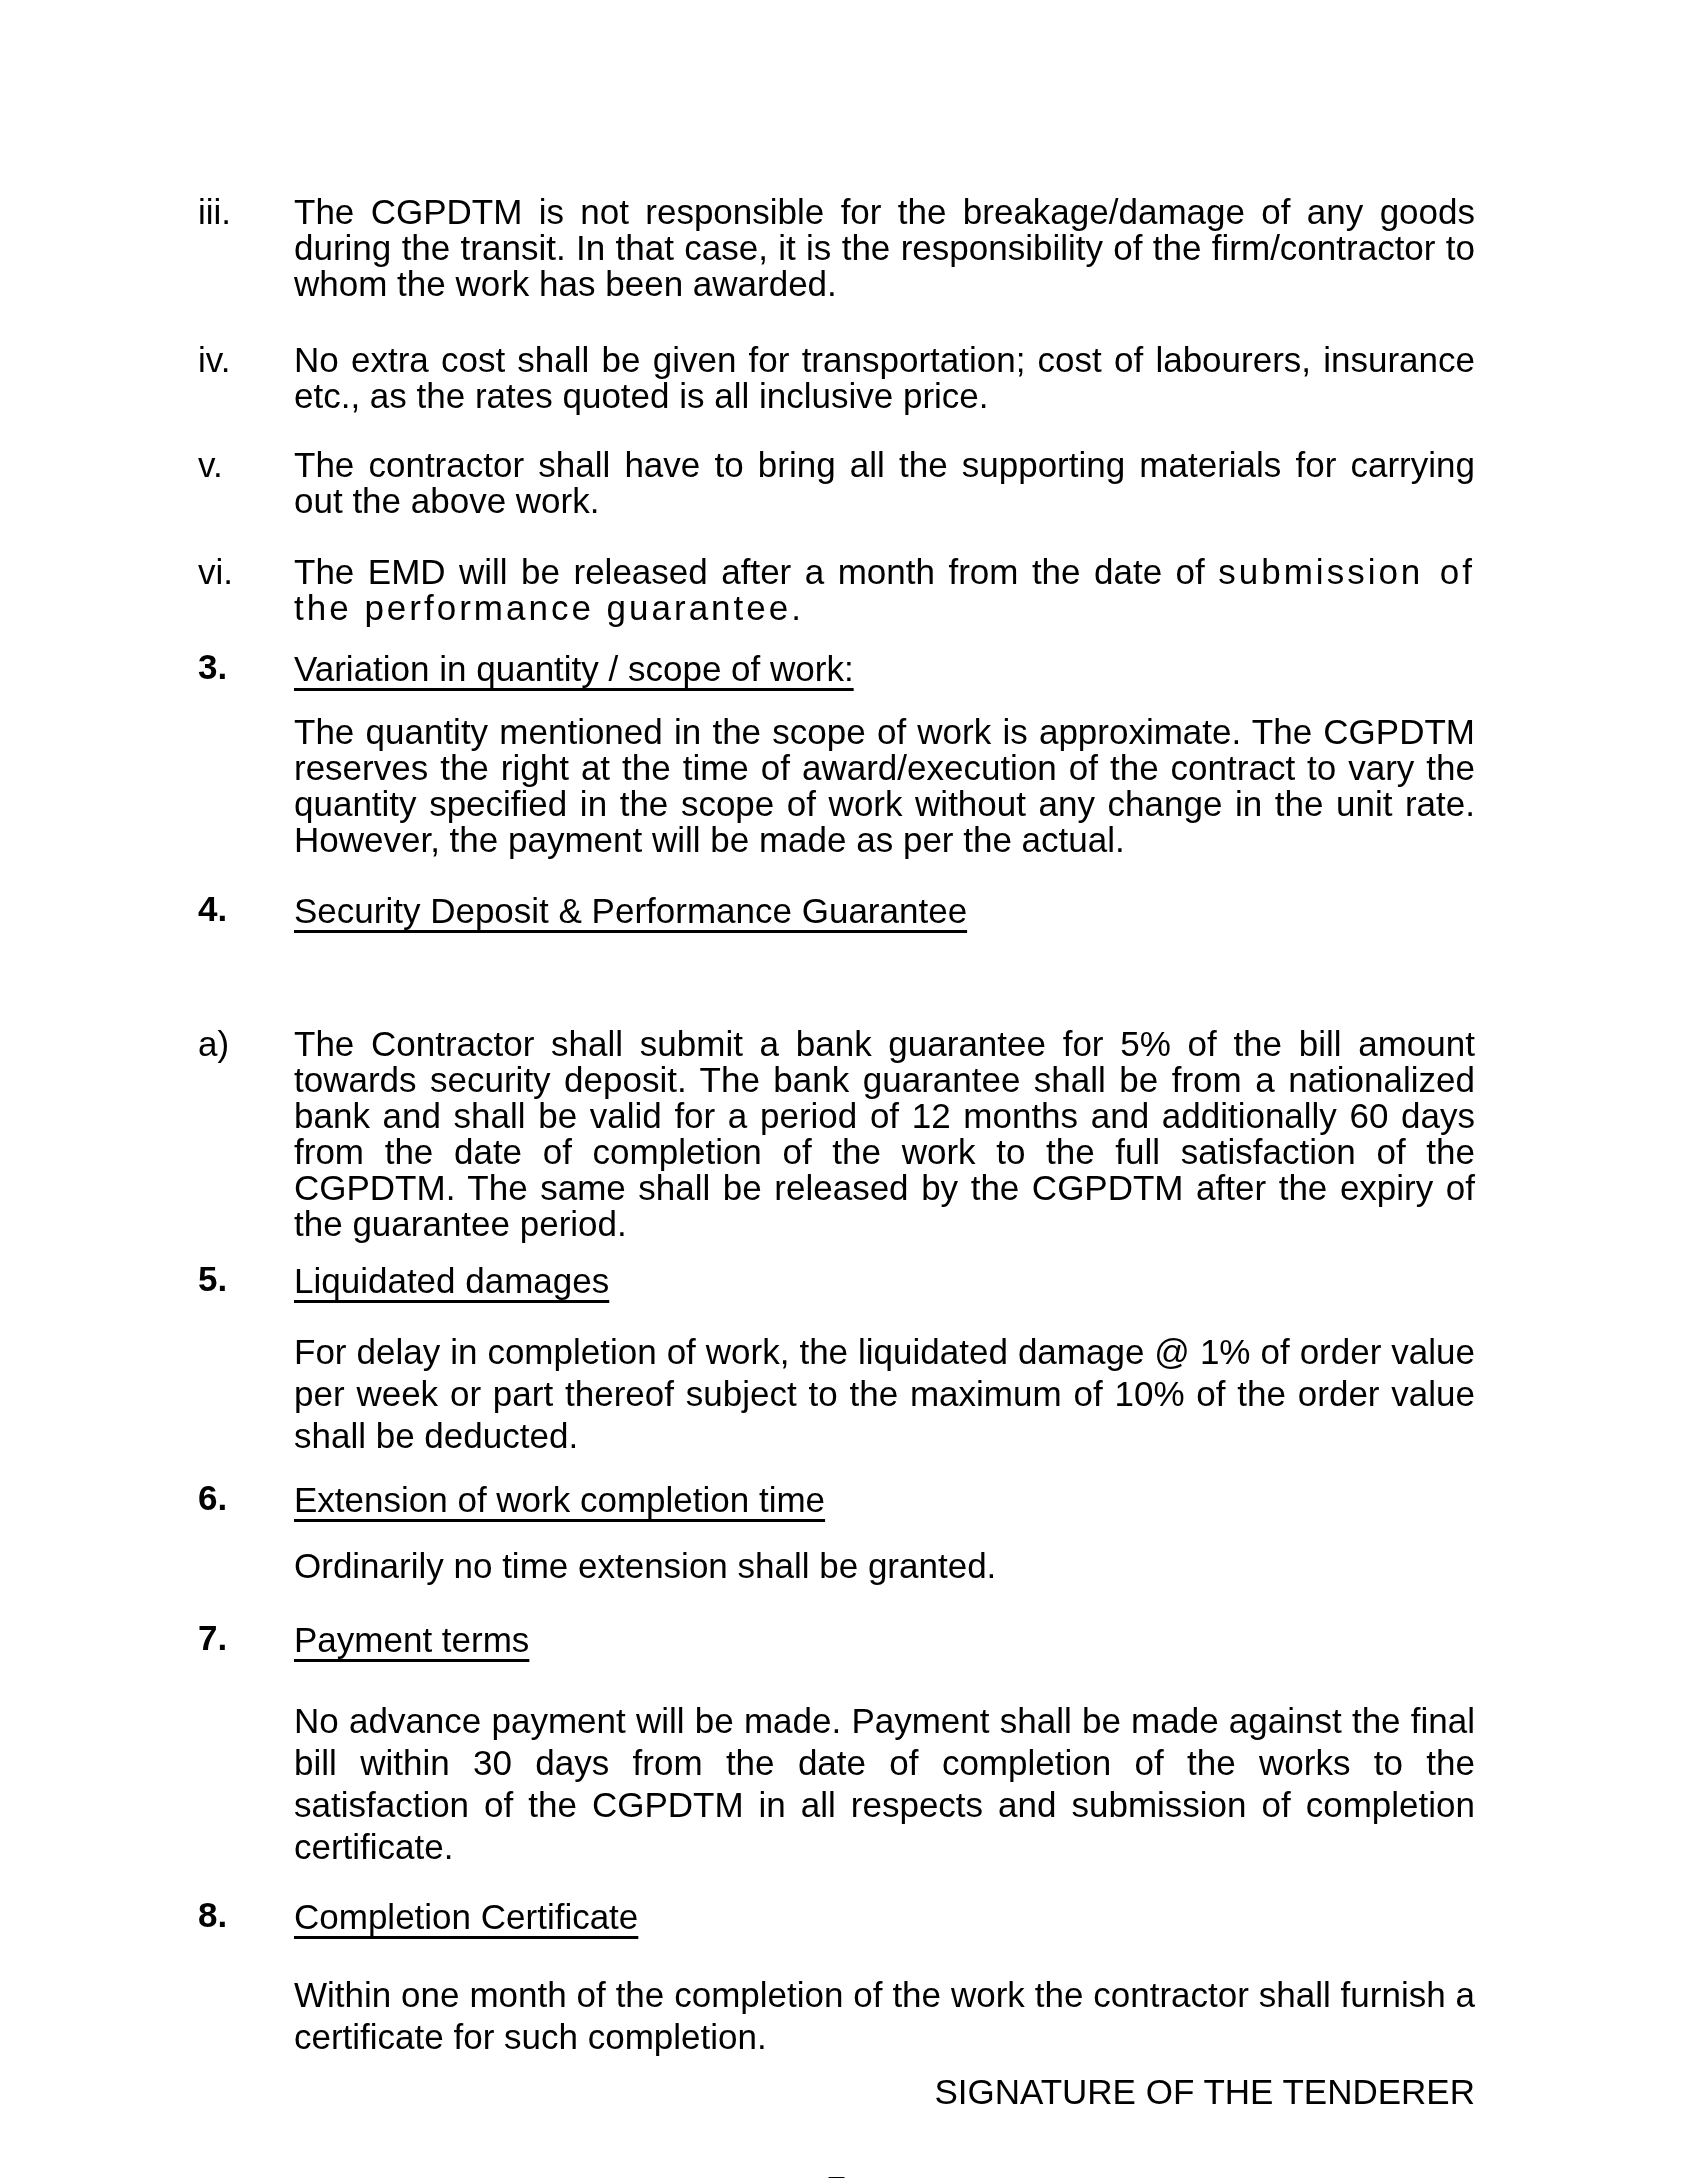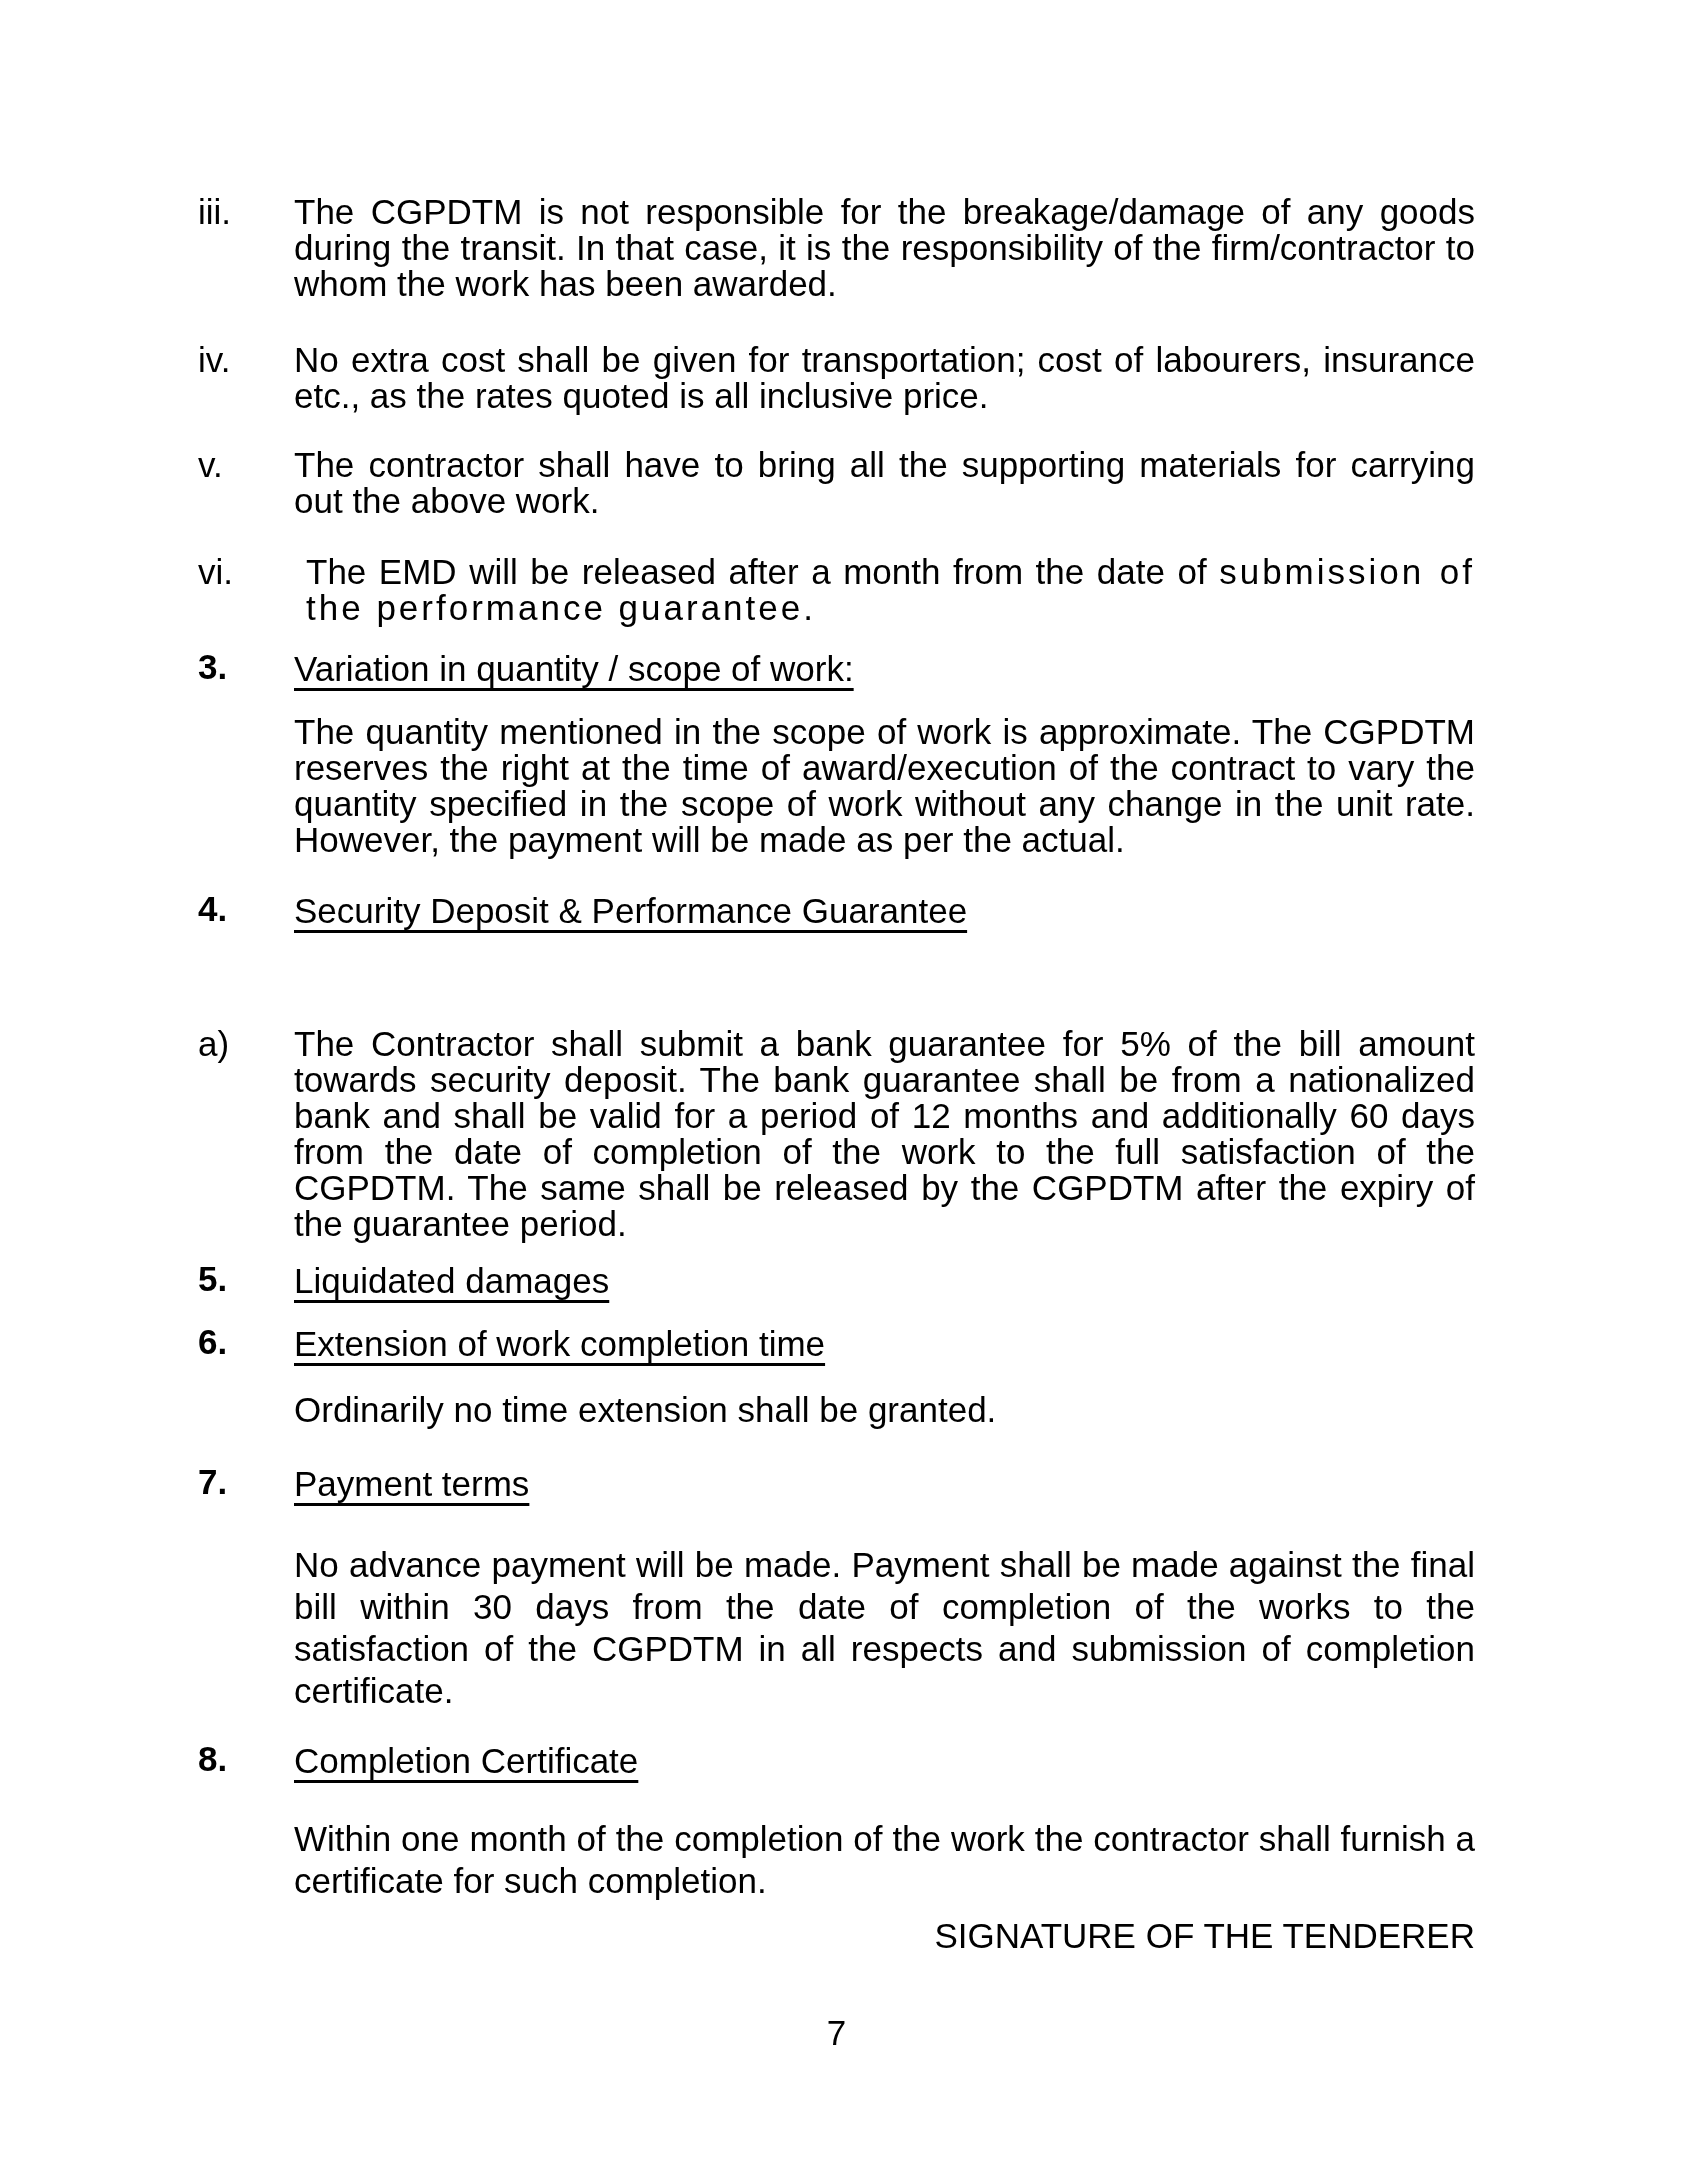--- a/index.html
+++ b/index.html
@@ -40,21 +40,21 @@
     text-decoration-thickness: 3px;
     text-underline-offset: 7px;
     line-height: 40px;
   }
   .spaced { letter-spacing: 3px; }
 
   
   .mt-item-iii   { margin-top: 26px; }
   .mt-item-iv    { margin-top: 40px; }
   .mt-item-v     { margin-top: 33px; }
-  .mt-item-vi    { margin-top: 35px; gap: 12px; }
+  .mt-item-vi    { margin-top: 35px; }
   .mt-h3         { margin-top: 23px; }
   .mt-p3         { margin-top: 25px; }
   .mt-h4         { margin-top: 33px; }
   .mt-pa         { margin-top: 95px; }
   .mt-h5         { margin-top: 19px; }
   .mt-p5         { margin-top: 30px; }
   .mt-h6         { margin-top: 23px; }
   .mt-p6         { margin-top: 28px; }
   .mt-h7         { margin-top: 36px; }
   .mt-p7         { margin-top: 40px; }
@@ -112,20 +112,24 @@
   </div>
   <div class="row mt-pa">
     <div class="marker">a)</div>
     <div class="text justify">The Contractor shall submit a bank guarantee for 5% of the bill amount towards security deposit. The bank guarantee shall be from a nationalized bank and shall be valid for a period of 12 months and additionally 60 days from the date of completion of the work to the full satisfaction of the CGPDTM. The same shall be released by the CGPDTM after the expiry of the guarantee period.</div>
   </div>
 
   <div class="row mt-h5">
     <div class="marker bold">5.</div>
     <div class="text"><span class="heading">Liquidated damages</span></div>
   </div>
+  <div class="row mt-p5">
+    <div class="marker"></div>
+    <div class="text justify lh-wide">For delay in completion of work, the liquidated damage @ 1% of order value per week or part thereof subject to the maximum of 10% of the order value shall be deducted.</div>
+  </div>
 
   <div class="row mt-h6">
     <div class="marker bold">6.</div>
     <div class="text"><span class="heading">Extension of work completion time</span></div>
   </div>
   <div class="row mt-p6">
     <div class="marker"></div>
     <div class="text">Ordinarily no time extension shall be granted.</div>
   </div>
 

